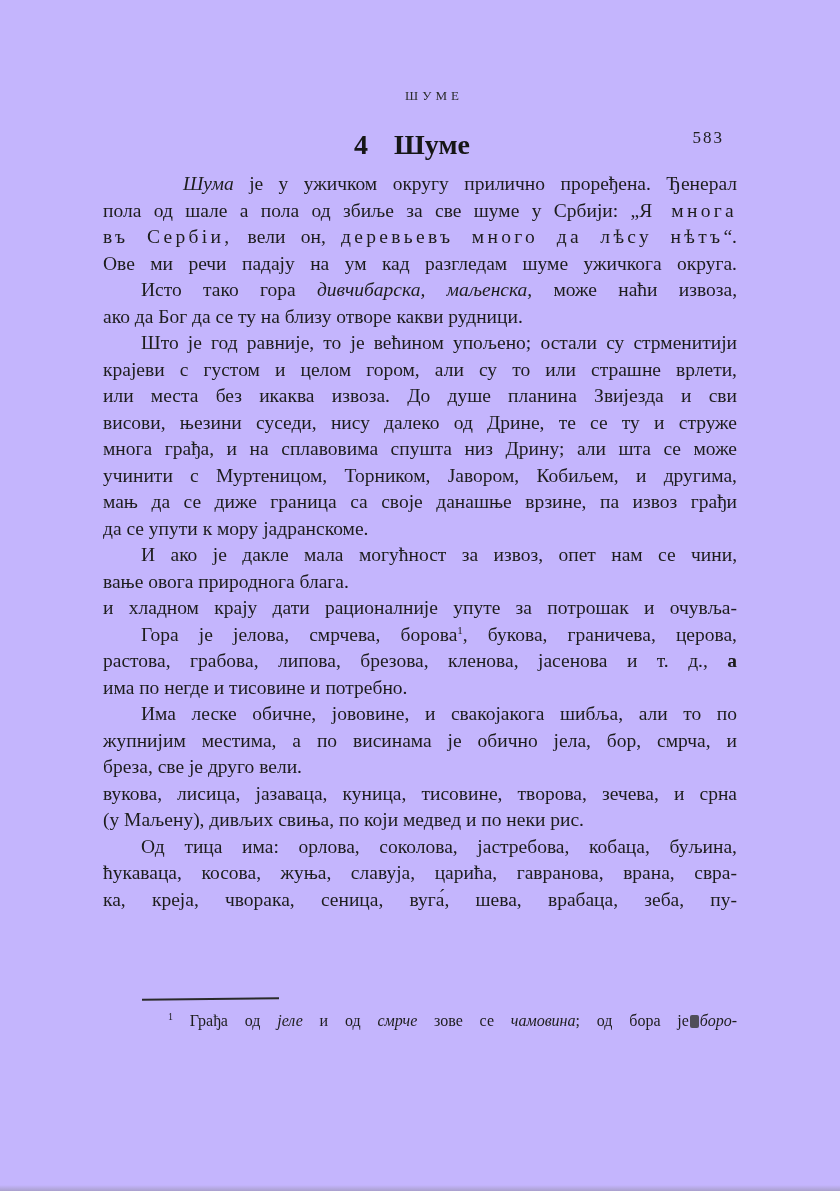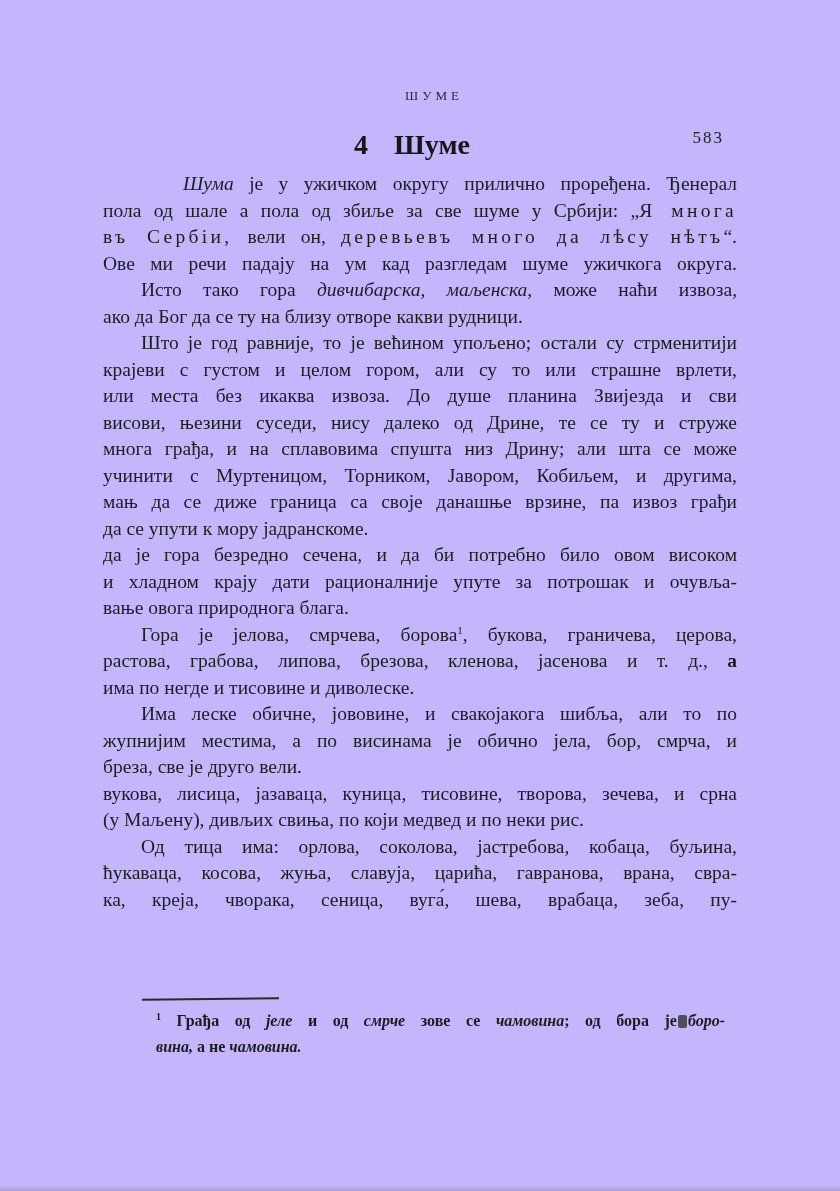--- a/index.html
+++ b/index.html
@@ -40,22 +40,22 @@
   .i { font-style:italic;margin-top:18px; }
   .b { font-weight:bold; }
   .sp { letter-spacing:0.17em; }
   .sup { vertical-align:super; font-size:11px; line-height:0; }
   .footnote-rule {
     position:absolute; top:998px; left:142px; width:137px;
     border-top:2px solid #2a2a2a;
     transform:rotate(-0.7deg);
   }
   .footnote {
-    position:absolute; top:1008px; left:156px; width:569px;
-    font-size:16px; line-height:26px;font-weight:bold;
+    position:absolute; top:1008px; left:168px; width:569px;
+    font-size:16px; line-height:26px;
   }
   .footnote .sup { font-size:10px; }
   .blot {
     display:inline-block; width:9px; height:13px;
     background:#3c3c3c; border-radius:2px;
     vertical-align:-2px; margin:0 1px; opacity:.85;
   }
   .page-edge-bottom {
     position:absolute; left:0; right:0; bottom:0; height:6px;
     background:linear-gradient(to bottom, rgba(0,0,0,0) 0%, rgba(120,120,115,0.35) 100%);
@@ -89,28 +89,28 @@
         <div class="line ind38"><span class="p">Што је год равније, то је већином упољено; остали су стрменитији</span></div>
         <div class="line"><span class="p">крајеви с густом и целом гором, али су то или страшне врлети,</span></div>
         <div class="line"><span class="p">или места без икаква извоза. До душе планина Звијезда и сви</span></div>
         <div class="line"><span class="p">висови, њезини суседи, нису далеко од Дрине, те се ту и струже</span></div>
         <div class="line"><span class="p">многа грађа, и на сплавовима спушта низ Дрину; али шта се може</span></div>
         <div class="line"><span class="p">учинити с Муртеницом, Торником, Јавором, Кобиљем, и другима,</span></div>
         <div class="line"><span class="p">мањ да се диже граница са своје данашње врзине, па извоз грађи</span></div>
         <div class="line flush"><span class="p">да се упути к мору јадранскоме.</span></div>
       </div>
       <div>
-        <div class="line"><span class="p">да је гора безредно сечена, и да би потребно било овом високом</span></div>
+        <div class="line ind38"><span class="p">И ако је дакле мала могућност за извоз, опет нам се чини,</span></div>
+        <div class="line flush"><span class="p">вање овога природнога блага.</span></div>
         <div class="line"><span class="p">и хладном крају дати рационалније упуте за потрошак и очувља-</span></div>
-        <div class="line flush"><span class="p">вање овога природнога блага.</span></div>
       </div>
       <div>
         <div class="line ind38"><span class="p">Гора је јелова, смрчева, борова</span><span class="sup">1</span><span class="p">, букова, граничева, церова,</span></div>
         <div class="line"><span class="p">растова, грабова, липова, брезова, кленова, јасенова и т. д., </span><span class="b">а</span></div>
-        <div class="line flush"><span class="p">има по негде и тисовине и диволеске.</span></div>
+        <div class="line flush"><span class="p">има по негде и тисовине и потребно.</span></div>
       </div>
       <div>
         <div class="line ind38"><span class="p">Има леске обичне, јововине, и свакојакога шибља, али то по</span></div>
         <div class="line"><span class="p">жупнијим местима, а по висинама је обично јела, бор, смрча, и</span></div>
         <div class="line flush"><span class="p">бреза, све је друго вели.</span></div>
       </div>
       <div>
         <div class="line"><span class="p">вукова, лисица, јазаваца, куница, тисовине, творова, зечева, и срна</span></div>
         <div class="line flush"><span class="p">(у Маљену), дивљих свиња, по који медвед и по неки рис.</span></div>
       </div>
@@ -118,18 +118,17 @@
         <div class="line ind38"><span class="p">Од тица има: орлова, соколова, јастребова, кобаца, буљина,</span></div>
         <div class="line"><span class="p">ћукаваца, косова, жуња, славуја, царића, гавранова, врана, свра-</span></div>
         <div class="line"><span class="p">ка, креја, чворака, сеница, вуга́, шева, врабаца, зеба, пу-</span></div>
       </div>
     </div>
 
   <div class="footnote-rule"></div>
 
   <div class="footnote">
       <div class="line"><span class="sup">1</span><span class="p"> Грађа од </span><span class="i">јеле</span><span class="p"> и од </span><span class="i">смрче</span><span class="p"> зове се </span><span class="i">чамовина</span><span class="p">; од бора је</span><span class="blot"></span><span class="i">боро-</span></div>
-      <div class="line flush"><span class="i">вина,</span><span class="p"> а не </span><span class="i">чамовина.</span></div>
     </div>
 
   <div class="page-edge-bottom"></div>
 
 </div>
 
 </body></html>

